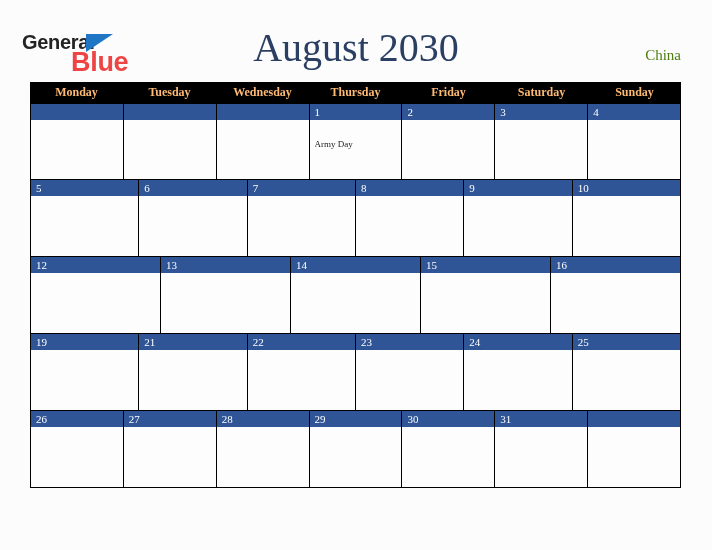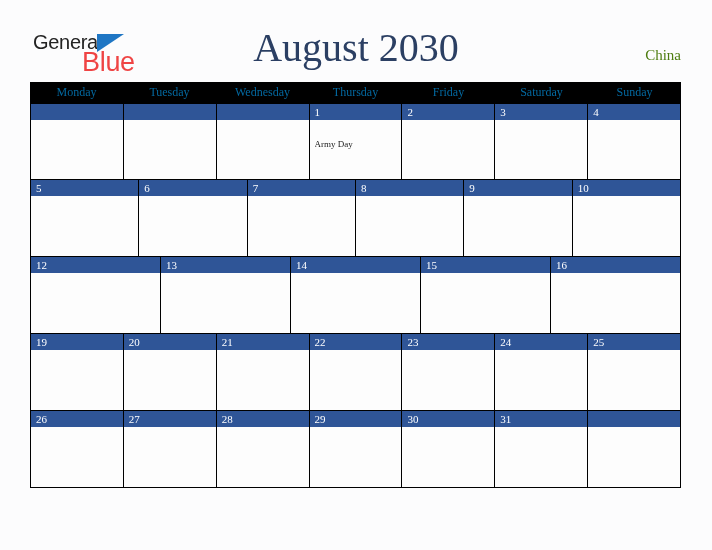--- a/index.html
+++ b/index.html
@@ -24,24 +24,25 @@
   .top-bar {
     position: absolute;
     left: 0;
     top: 0;
     width: 712px;
     height: 82px;
   }
 
   .logo {
     position: absolute;
-    left: 33px;
+    left: 22px;
     top: 31px;
     width: 120px;
     height: 46px;
+    font-weight: bold;
   }
   .logo-general {
     position: absolute;
     left: 0;
     top: 0;
     font-family: "Liberation Sans", sans-serif;
     font-size: 20px;
     letter-spacing: -0.3px;
     color: #232323;
     line-height: 22px;
@@ -101,23 +102,23 @@
   }
 
   .weekday-row {
     display: flex;
     background: #000000;
     height: 21px;
   }
   .weekday {
     flex: 1 1 0;
     min-width: 0;
-    color: #0369a1;
+    color: #fdba74;
     font-family: "Liberation Serif", serif;
-    font-weight: normal;
+    font-weight: bold;
     font-size: 12px;
     line-height: 21px;
     text-align: center;
     white-space: nowrap;
   }
 
   .week-row {
     display: flex;
     height: 77px;
     border-left: 1px solid #000000;
@@ -318,26 +319,20 @@
         </div>
         <div class="week-row">
           <div class="day-cell">
             <div class="day-band">
               <span class="day-num">19</span>
             </div>
             <div class="day-body"></div>
           </div>
           <div class="day-cell">
             <div class="day-band">
-              <span class="day-num">20</span>
-            </div>
-            <div class="day-body"></div>
-          </div>
-          <div class="day-cell">
-            <div class="day-band">
               <span class="day-num">21</span>
             </div>
             <div class="day-body"></div>
           </div>
           <div class="day-cell">
             <div class="day-band">
               <span class="day-num">22</span>
             </div>
             <div class="day-body"></div>
           </div>

